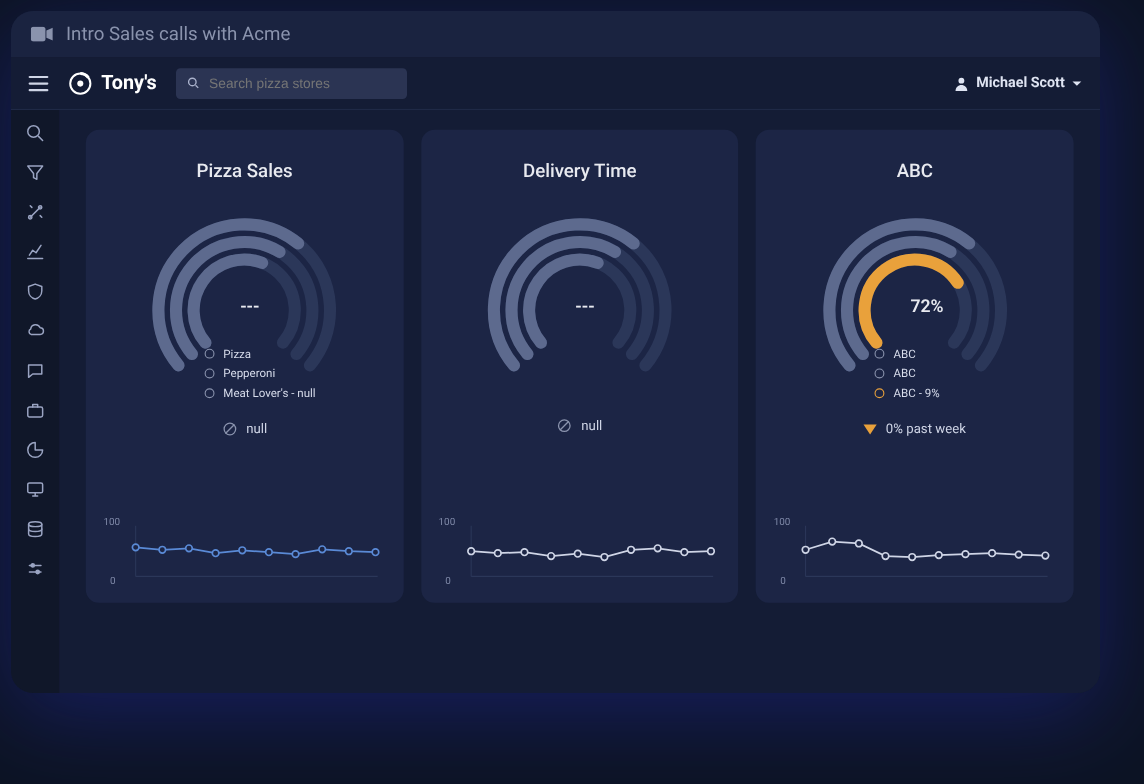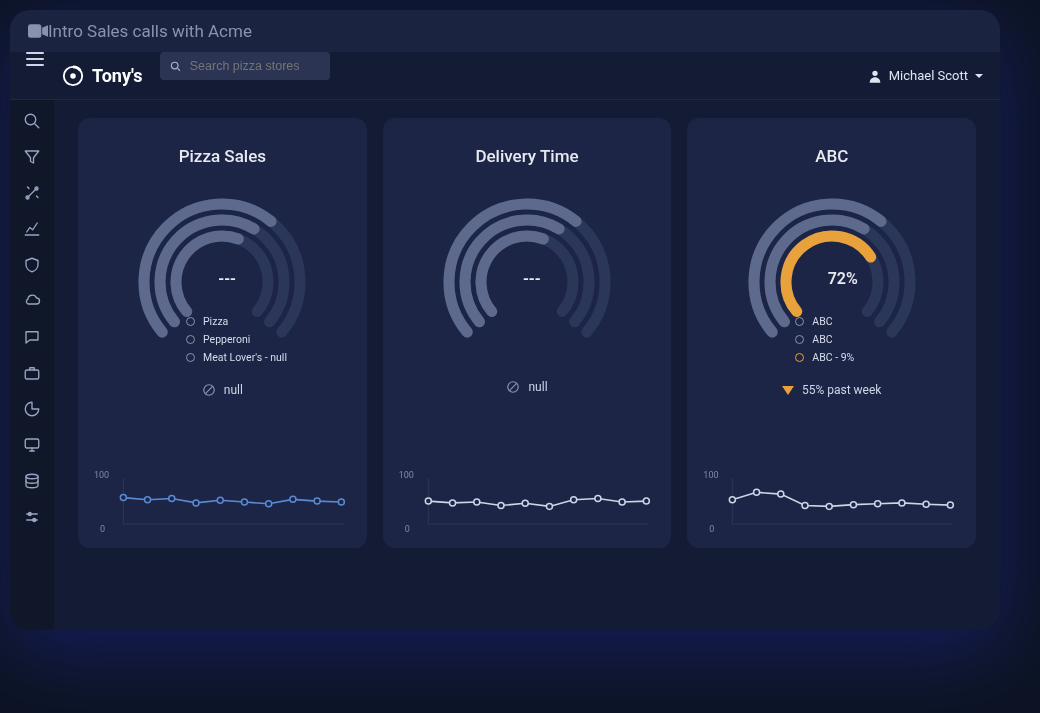--- a/index.html
+++ b/index.html
@@ -21,46 +21,48 @@
     margin: 10px 0 0 10px;
     display: flex;
     flex-direction: column;
   }
   .titlebar {
     height: 42px;
     background: #1a2340;
     display: flex;
     align-items: center;
     padding: 0 18px;
+    gap: 12px;
     color: #8a93ad;
     font-size: 17px;
   }
   .camera-icon { width: 20px; height: 14px; }
   .topbar {
     height: 48px;
     background: #141c35;
     border-bottom: 1px solid #1f2946;
     display: flex;
+    align-items: center;
     padding: 0 16px;
     gap: 18px;
   }
   .hamburger { width: 18px; height: 14px; display:flex; flex-direction:column; justify-content:space-between; cursor:pointer;}
   .hamburger span { height:2px; background:#cfd5e6; border-radius:1px;}
   .brand { display:flex; align-items:center; gap:8px; font-weight:700; font-size:18px; color:#fff;}
   .brand-logo { width:22px; height:22px; }
   .search-wrap {
     display:flex; align-items:center; gap:8px;
     background:#2b3453; border-radius:4px;
-    height:28px; padding:0 10px; width:170px;
+    height:28px; padding:0 10px; width:210px;
   }
   .search-wrap input {
     background:transparent; border:none; outline:none;
     color:#b8c0d8; font-size:12.5px; width:100%;
   }
-  .user-area { margin-left:auto; display:flex; align-items:center; gap:6px; color:#dfe4f2; font-size:13px; cursor:pointer;}
+  .user-area { margin-left:auto; display:flex; align-items:center; gap:6px; color:#dfe4f2; font-size:13px; cursor:pointer;font-weight:bold;}
   .main-row { display:flex; flex:1; min-height:0;}
   .side-rail {
     width:44px; background:#101729;
     display:flex; flex-direction:column; align-items:center;
     padding-top:12px; gap:18px;
   }
   .rail-item { width:18px; height:18px; color:#9aa4c2; cursor:pointer; display:flex; align-items:center; justify-content:center;}
   .rail-item svg { width:18px; height:18px; stroke:#9aa4c2; fill:none;}
   .content { flex:1; padding:18px 24px; background:#141c35; overflow:hidden;}
   .page-title { font-size:22px; font-weight:700; color:#fff; margin-bottom:14px;}
@@ -334,21 +336,21 @@
       <span class="legend-dot "></span>
       <span>ABC</span>
     </div>
               <div class="legend-row">
       <span class="legend-dot accent"></span>
       <span>ABC - 9%</span>
     </div>
             </div>
     <div class="footnote">
       <span class="tri-down"></span>
-      <span>55% past week</span>
+      <span>0% past week</span>
     </div>
     <div class="spark-area">
 
   <div style="position:relative">
     <div class="spark-labels" style="position:absolute;left:2px;top:0">100</div>
     <div class="spark-labels" style="position:absolute;left:8px;bottom:0">0</div>
     <svg class="spark-svg" viewBox="0 0 250 60">
       <line x1="26" y1="8" x2="26" y2="54" stroke="#2b3759" stroke-width="1"></line>
       <line x1="26" y1="54" x2="246" y2="54" stroke="#2b3759" stroke-width="1"></line>
       <polyline points="26,29.799999999999997 50.22222222222222,22.32 74.44444444444444,24.08 98.66666666666667,35.519999999999996 122.88888888888889,36.4 147.11111111111111,34.64 171.33333333333334,33.76 195.55555555555554,32.88 219.77777777777777,34.2 244,35.08" fill="none" stroke="#cfd5e6" stroke-width="1.6"></polyline>

